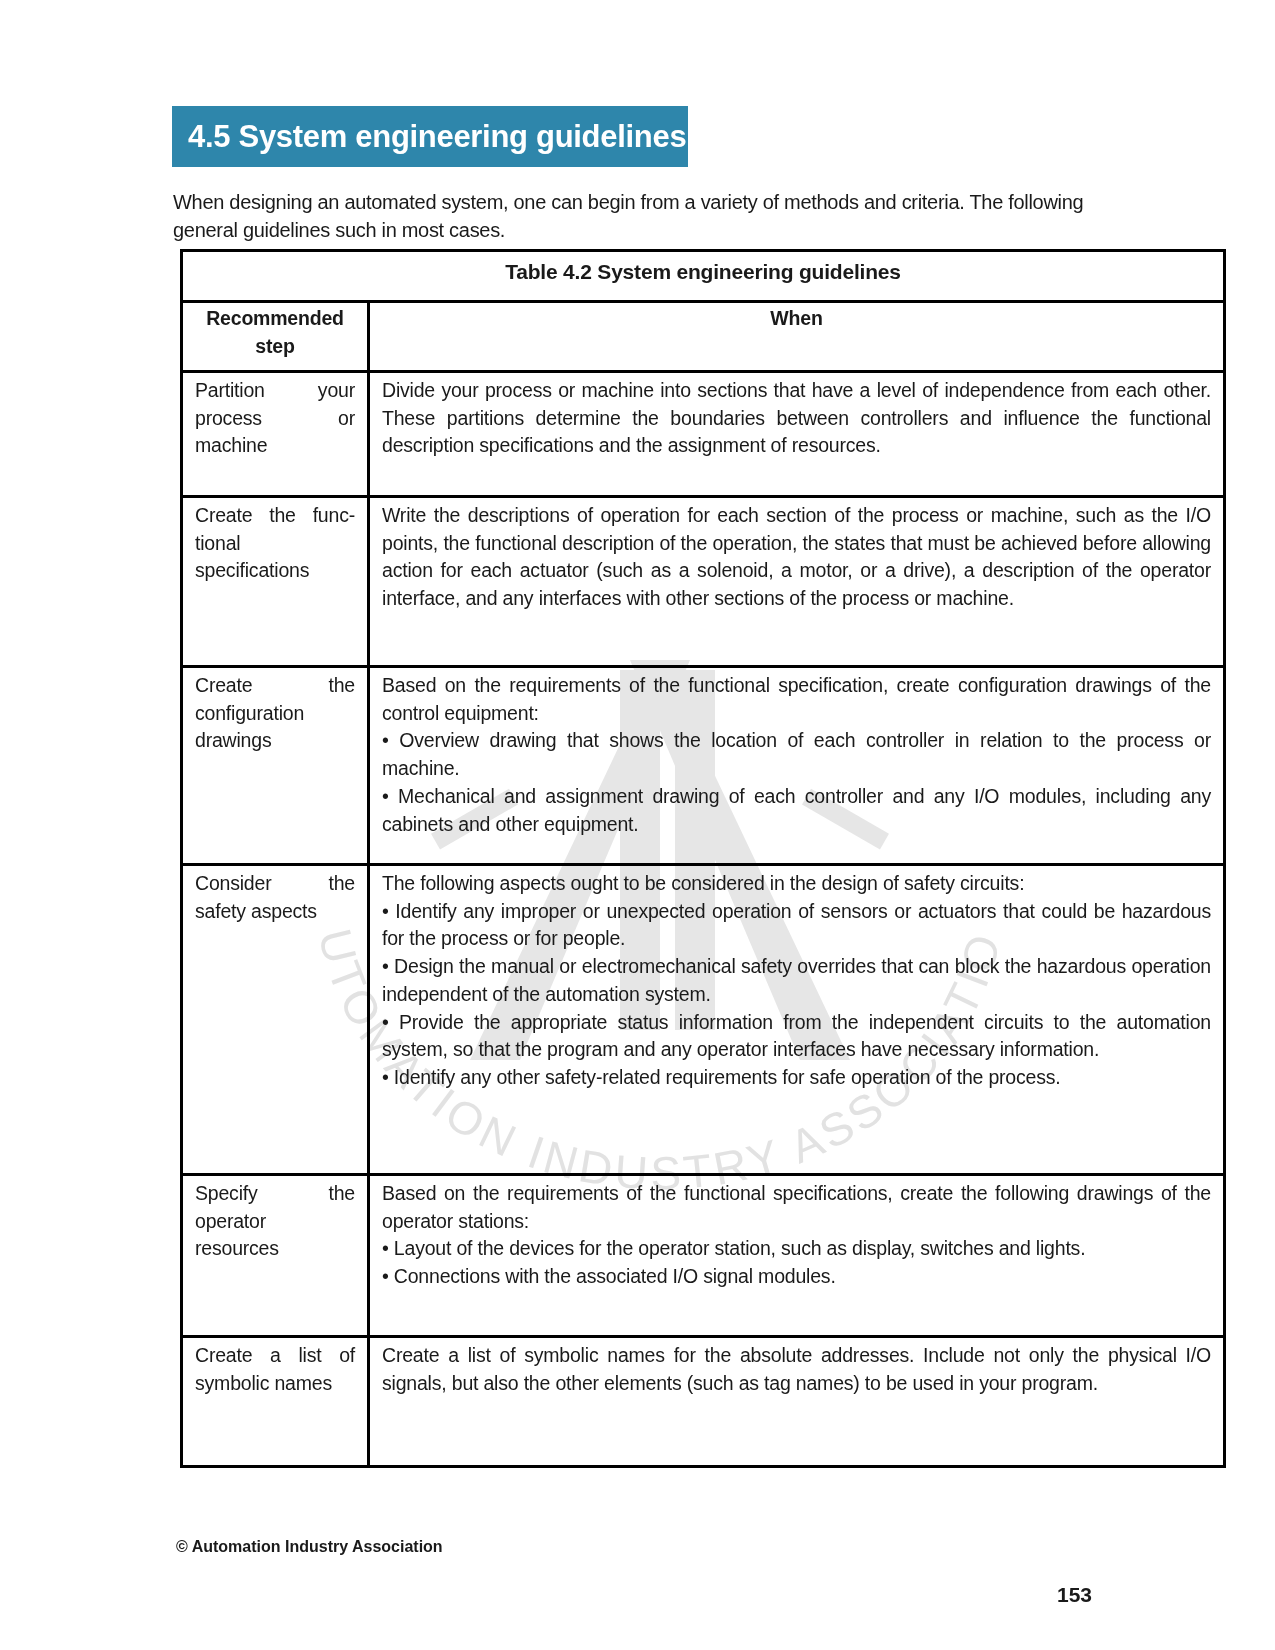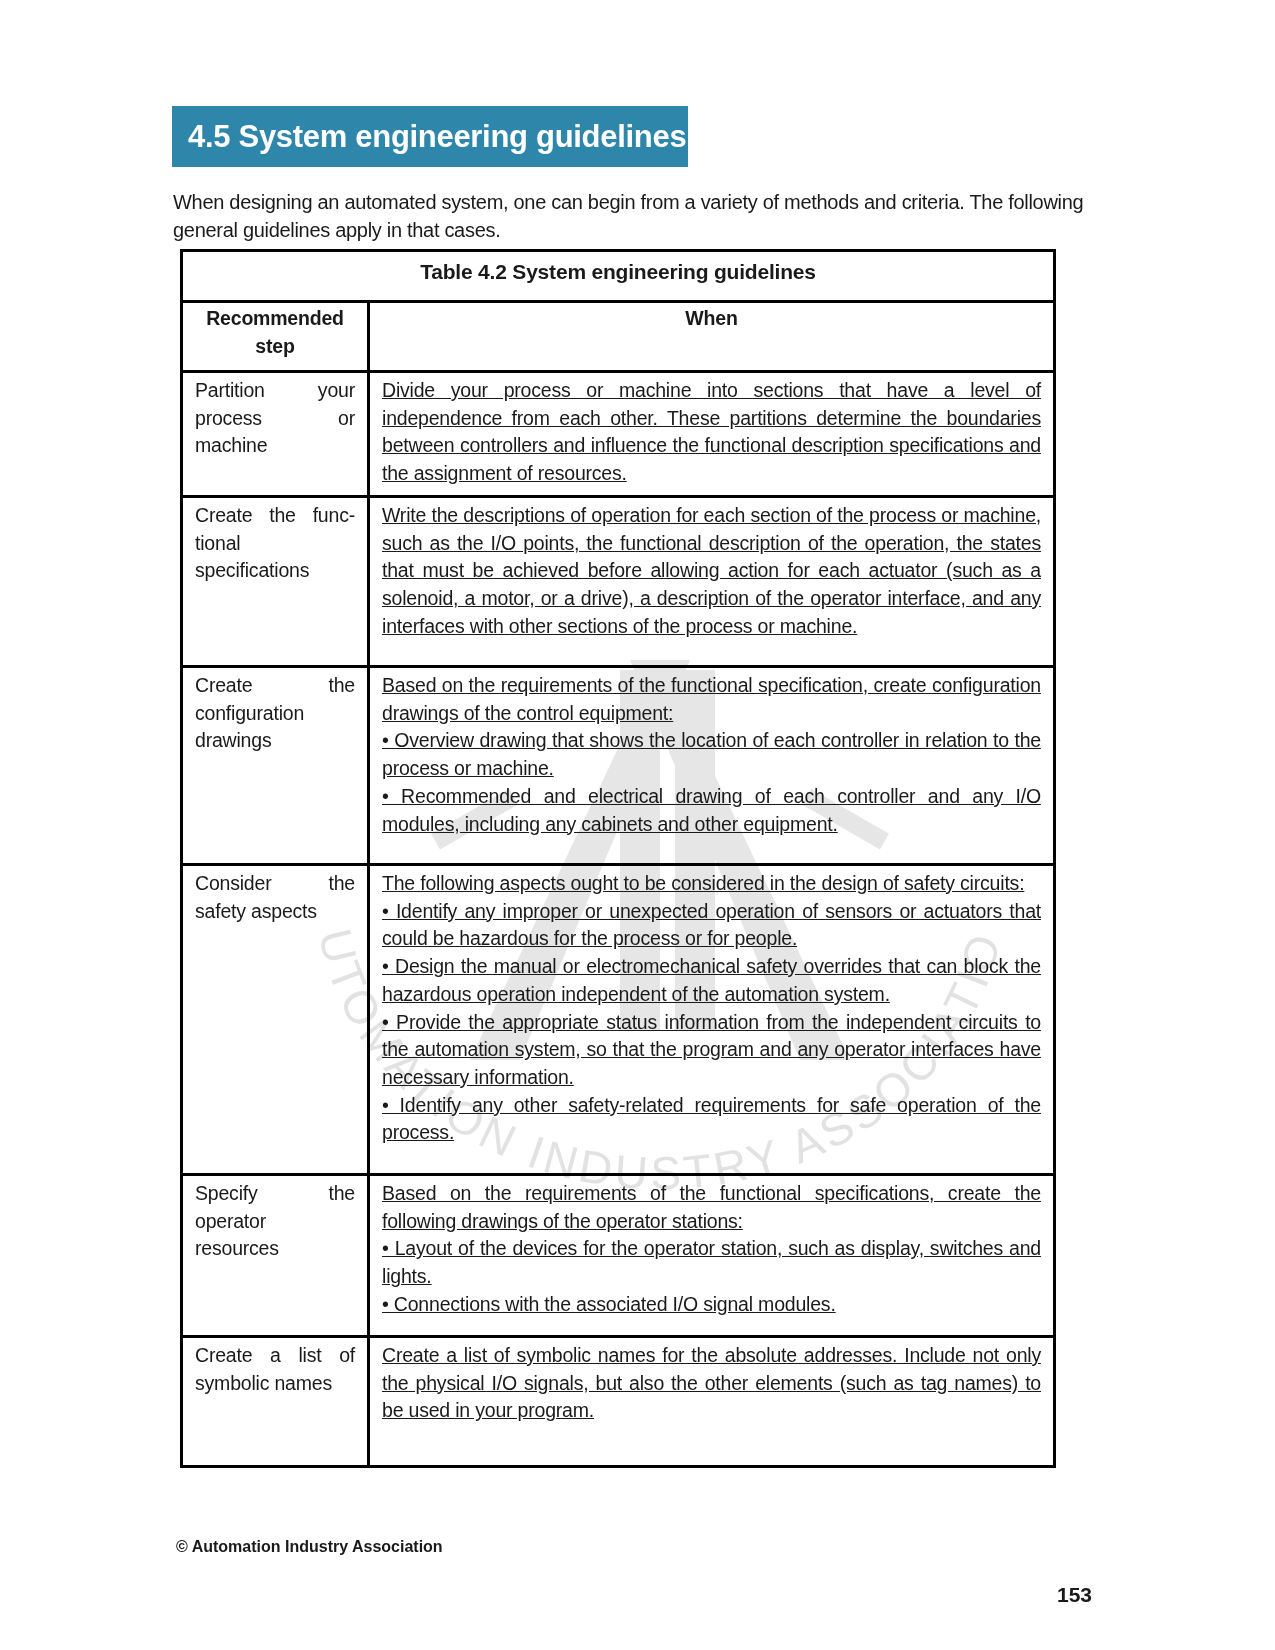--- a/index.html
+++ b/index.html
@@ -15,48 +15,48 @@
   }
   .intro {
     position: absolute; left: 173px; top: 188px; width: 920px;
     font-size: 20px; line-height: 28px; letter-spacing: -0.3px;
   }
   .watermark {
     position: absolute; left: 290px; top: 640px; width: 740px; height: 560px;
     pointer-events: none; opacity: 1;
   }
   table.guidelines {
-    position: absolute; left: 180px; top: 249px; width: 876px;
+    position: absolute; left: 180px; top: 249px; width: 1046px;
     border-collapse: collapse; table-layout: fixed;
   }
   table.guidelines td, table.guidelines th {
     border: 3px solid #000; vertical-align: top; box-sizing: border-box;
     font-size: 19.5px; line-height: 27.7px; letter-spacing: -0.2px;
   }
   .title-cell { height: 51px; text-align: center; font-weight: bold; font-size: 21px !important; padding-top: 6px; }
   .hdr-cell { height: 70px; text-align: center; font-weight: bold; padding-top: 2px; }
   .col-step { width: 187px; }
   .step-cell { padding: 4px 12px 4px 12px; text-align: justify; }
   .task-cell { padding: 4px 12px 4px 12px; text-align: justify; }
-  .task-line { display: block; text-decoration: underline; }
+  .task-line { display: block; }
   .footer-left {
     position: absolute; left: 176px; top: 1538px; font-size: 16px; font-weight: bold;
   }
   .footer-right {
     position: absolute; left: 1057px; top: 1583px; font-size: 21px; font-weight: bold;
   }
 </style>
 </head>
 <body>
 
 <div class="section-banner">
   <span>4.5 System engineering guidelines</span>
 </div>
 
-<p class="intro" style="margin:0;">When designing an automated system, one can begin from a variety of methods and criteria. The following general guidelines apply in that cases.</p>
+<p class="intro" style="margin:0;">When designing an automated system, one can begin from a variety of methods and criteria. The following general guidelines such in most cases.</p>
 
 <svg class="watermark" viewBox="0 0 740 560">
   <g fill="#e6e6e6">
     <polygon points="370,20 400,20 230,420 180,420"></polygon>
     <polygon points="340,20 370,20 560,420 510,420"></polygon>
     <rect x="330" y="30" width="40" height="360"></rect>
     <rect x="385" y="30" width="40" height="360"></rect>
     <rect x="140" y="170" width="90" height="18" transform="rotate(-30 185 180)"></rect>
     <rect x="510" y="170" width="90" height="18" transform="rotate(30 555 180)"></rect>
   </g>
@@ -89,21 +89,21 @@
     <td class="step-cell">Create the func-tional specifications</td>
     <td class="task-cell">
       <span class="task-line">Write the descriptions of operation for each section of the process or machine, such as the I/O points, the functional description of the operation, the states that must be achieved before allowing action for each actuator (such as a solenoid, a motor, or a drive), a description of the operator interface, and any interfaces with other sections of the process or machine.</span>
     </td>
   </tr>
   <tr style="height:198px;">
     <td class="step-cell">Create the configuration drawings</td>
     <td class="task-cell">
       <span class="task-line">Based on the requirements of the functional specification, create configuration drawings of the control equipment:</span>
       <span class="task-line">• Overview drawing that shows the location of each controller in relation to the process or machine.</span>
-      <span class="task-line">• Recommended and electrical drawing of each controller and any I/O modules, including any cabinets and other equipment.</span>
+      <span class="task-line">• Mechanical and assignment drawing of each controller and any I/O modules, including any cabinets and other equipment.</span>
     </td>
   </tr>
   <tr style="height:310px;">
     <td class="step-cell">Consider the safety aspects</td>
     <td class="task-cell">
       <span class="task-line">The following aspects ought to be considered in the design of safety circuits:</span>
       <span class="task-line">• Identify any improper or unexpected operation of sensors or actuators that could be hazardous for the process or for people.</span>
       <span class="task-line">• Design the manual or electromechanical safety overrides that can block the hazardous operation independent of the automation system.</span>
       <span class="task-line">• Provide the appropriate status information from the independent circuits to the automation system, so that the program and any operator interfaces have necessary information.</span>
       <span class="task-line">• Identify any other safety-related requirements for safe operation of the process.</span>

